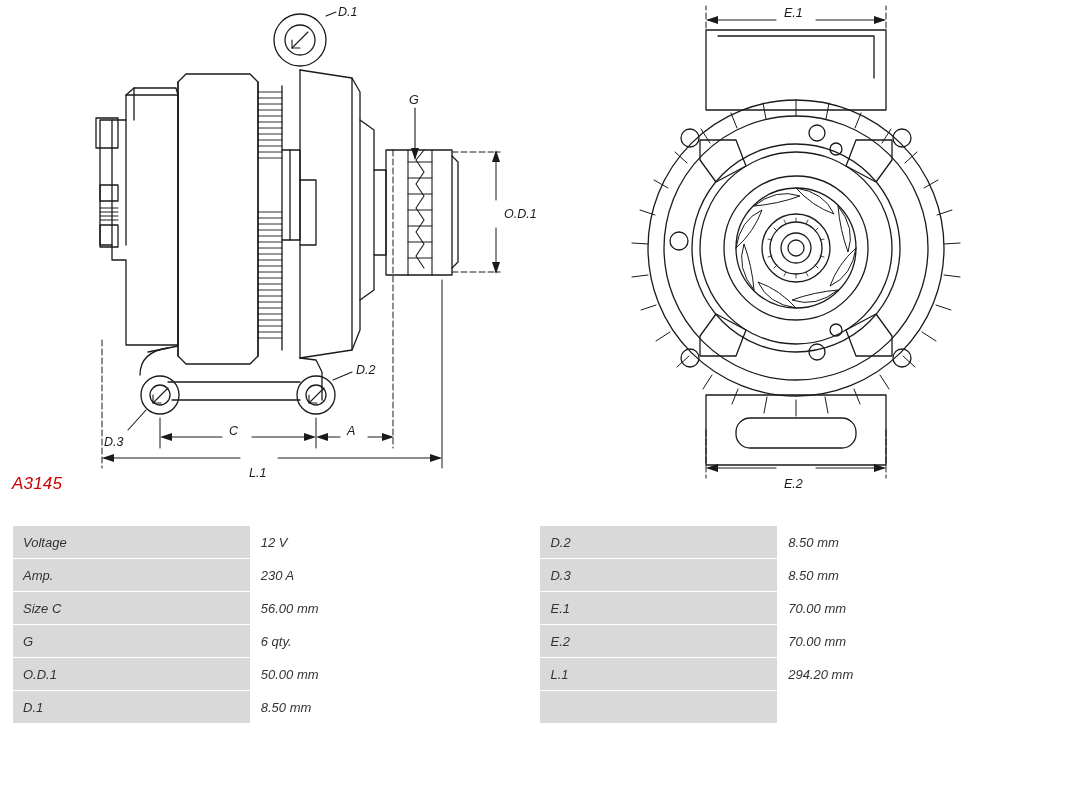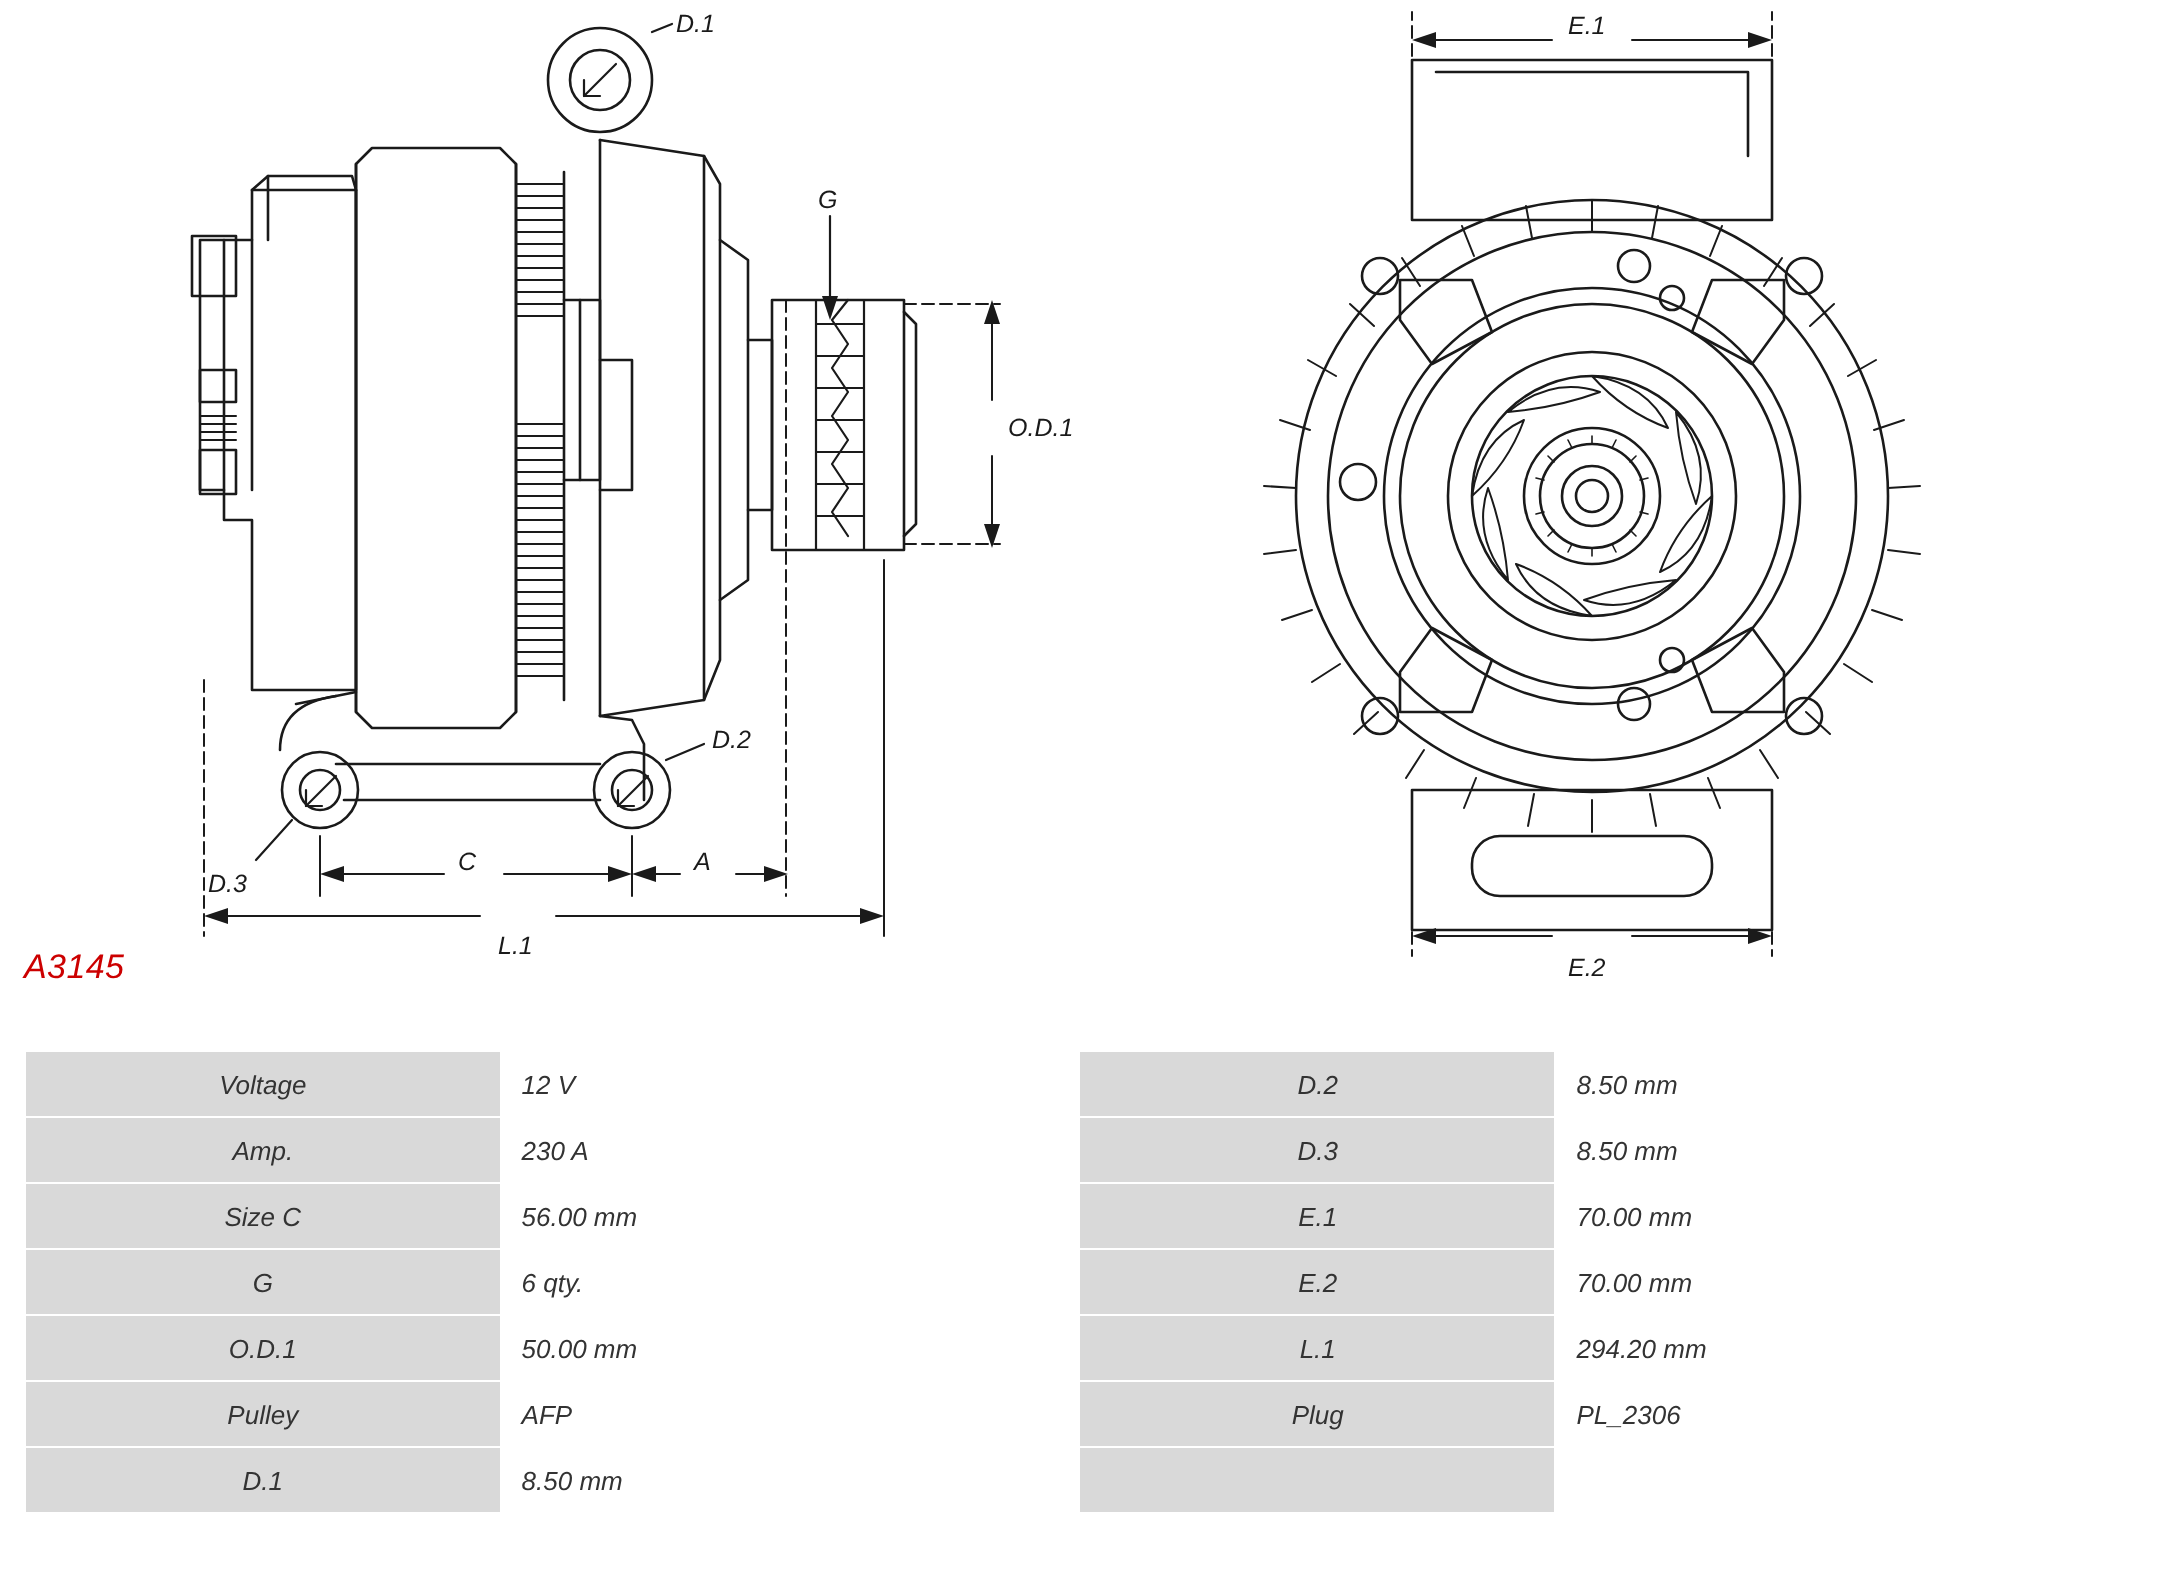--- a/index.html
+++ b/index.html
@@ -45,21 +45,21 @@
     color: #333333;
   }
   #spec-table td {
     border: 1px solid #ffffff;
     height: 33px;
     padding: 0 10px;
     vertical-align: middle;
   }
   td.label-cell {
     background: #d9d9d9;
-    text-align: center;
+    text-align: left;
     width: 238px;
     color: #333333;
   }
   td.value-cell {
     background: #ffffff;
     text-align: left;
     width: 290px;
     color: #333333;
     border: 1px solid #d9d9d9;
   }
@@ -359,26 +359,20 @@
         <td class="label-cell">E.2</td>
         <td class="value-cell">70.00 mm</td>
       </tr>
       <tr>
         <td class="label-cell">O.D.1</td>
         <td class="value-cell">50.00 mm</td>
         <td class="label-cell">L.1</td>
         <td class="value-cell">294.20 mm</td>
       </tr>
       <tr>
-        <td class="label-cell">Pulley</td>
-        <td class="value-cell">AFP</td>
-        <td class="label-cell">Plug</td>
-        <td class="value-cell">PL_2306</td>
-      </tr>
-      <tr>
         <td class="label-cell">D.1</td>
         <td class="value-cell">8.50 mm</td>
         <td class="empty-label"></td>
         <td class="empty-value"></td>
       </tr>
     </tbody>
   </table>
 
 </div>
 

